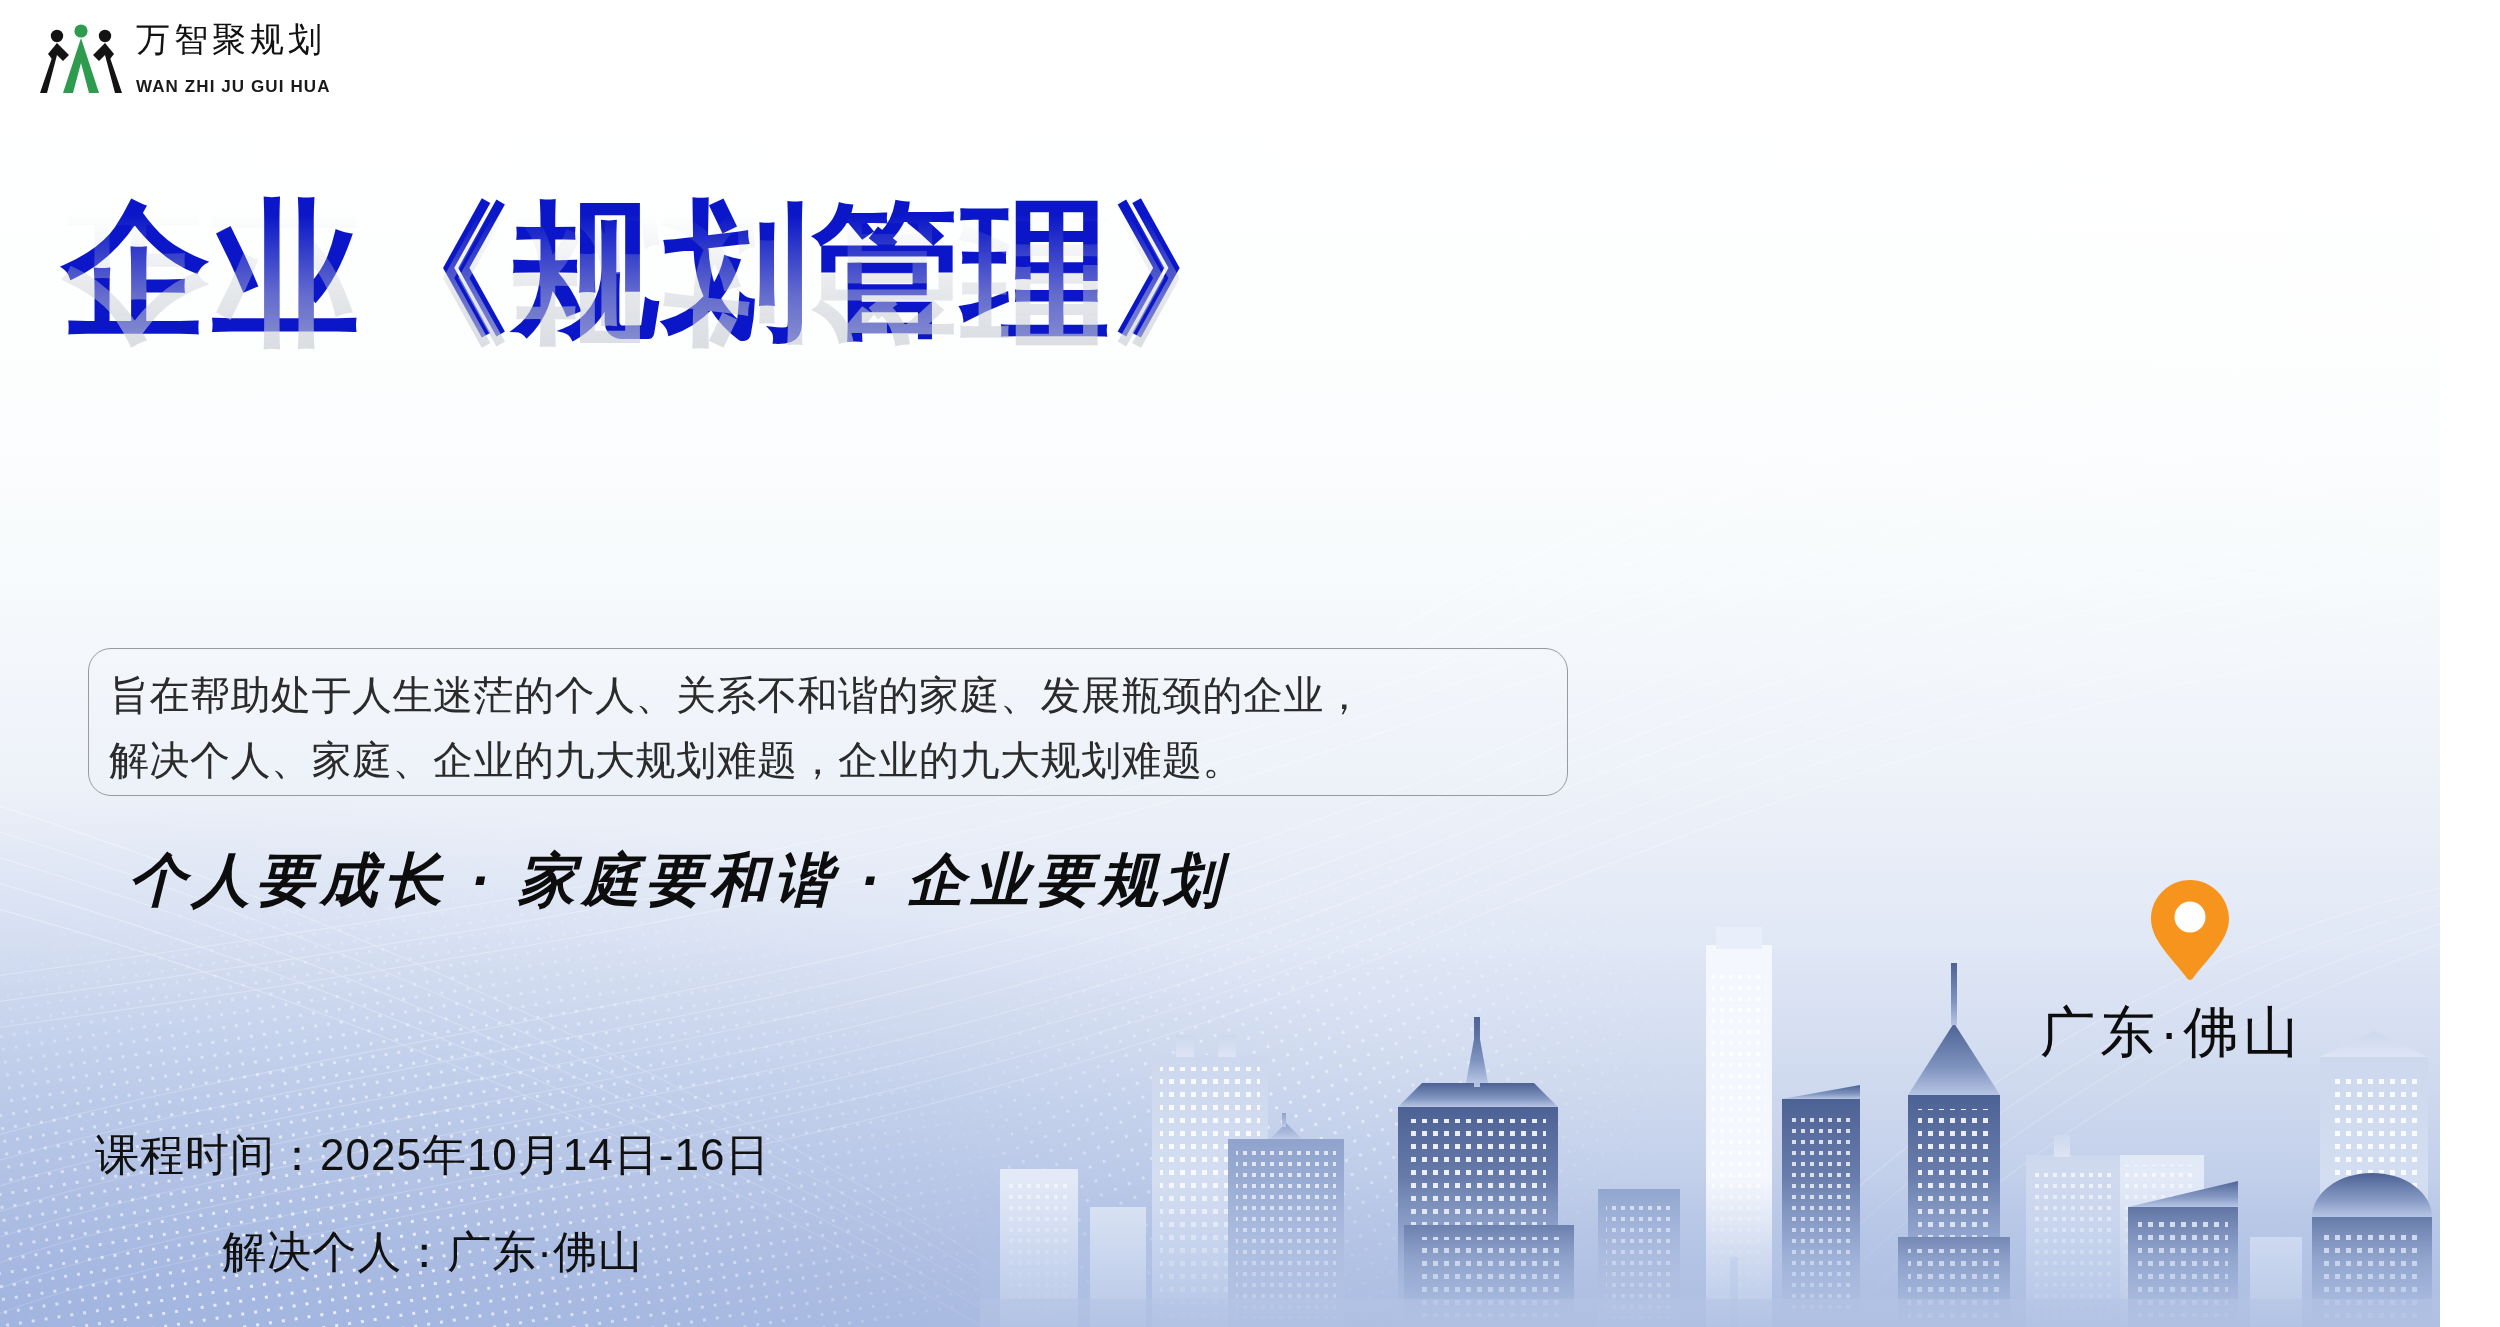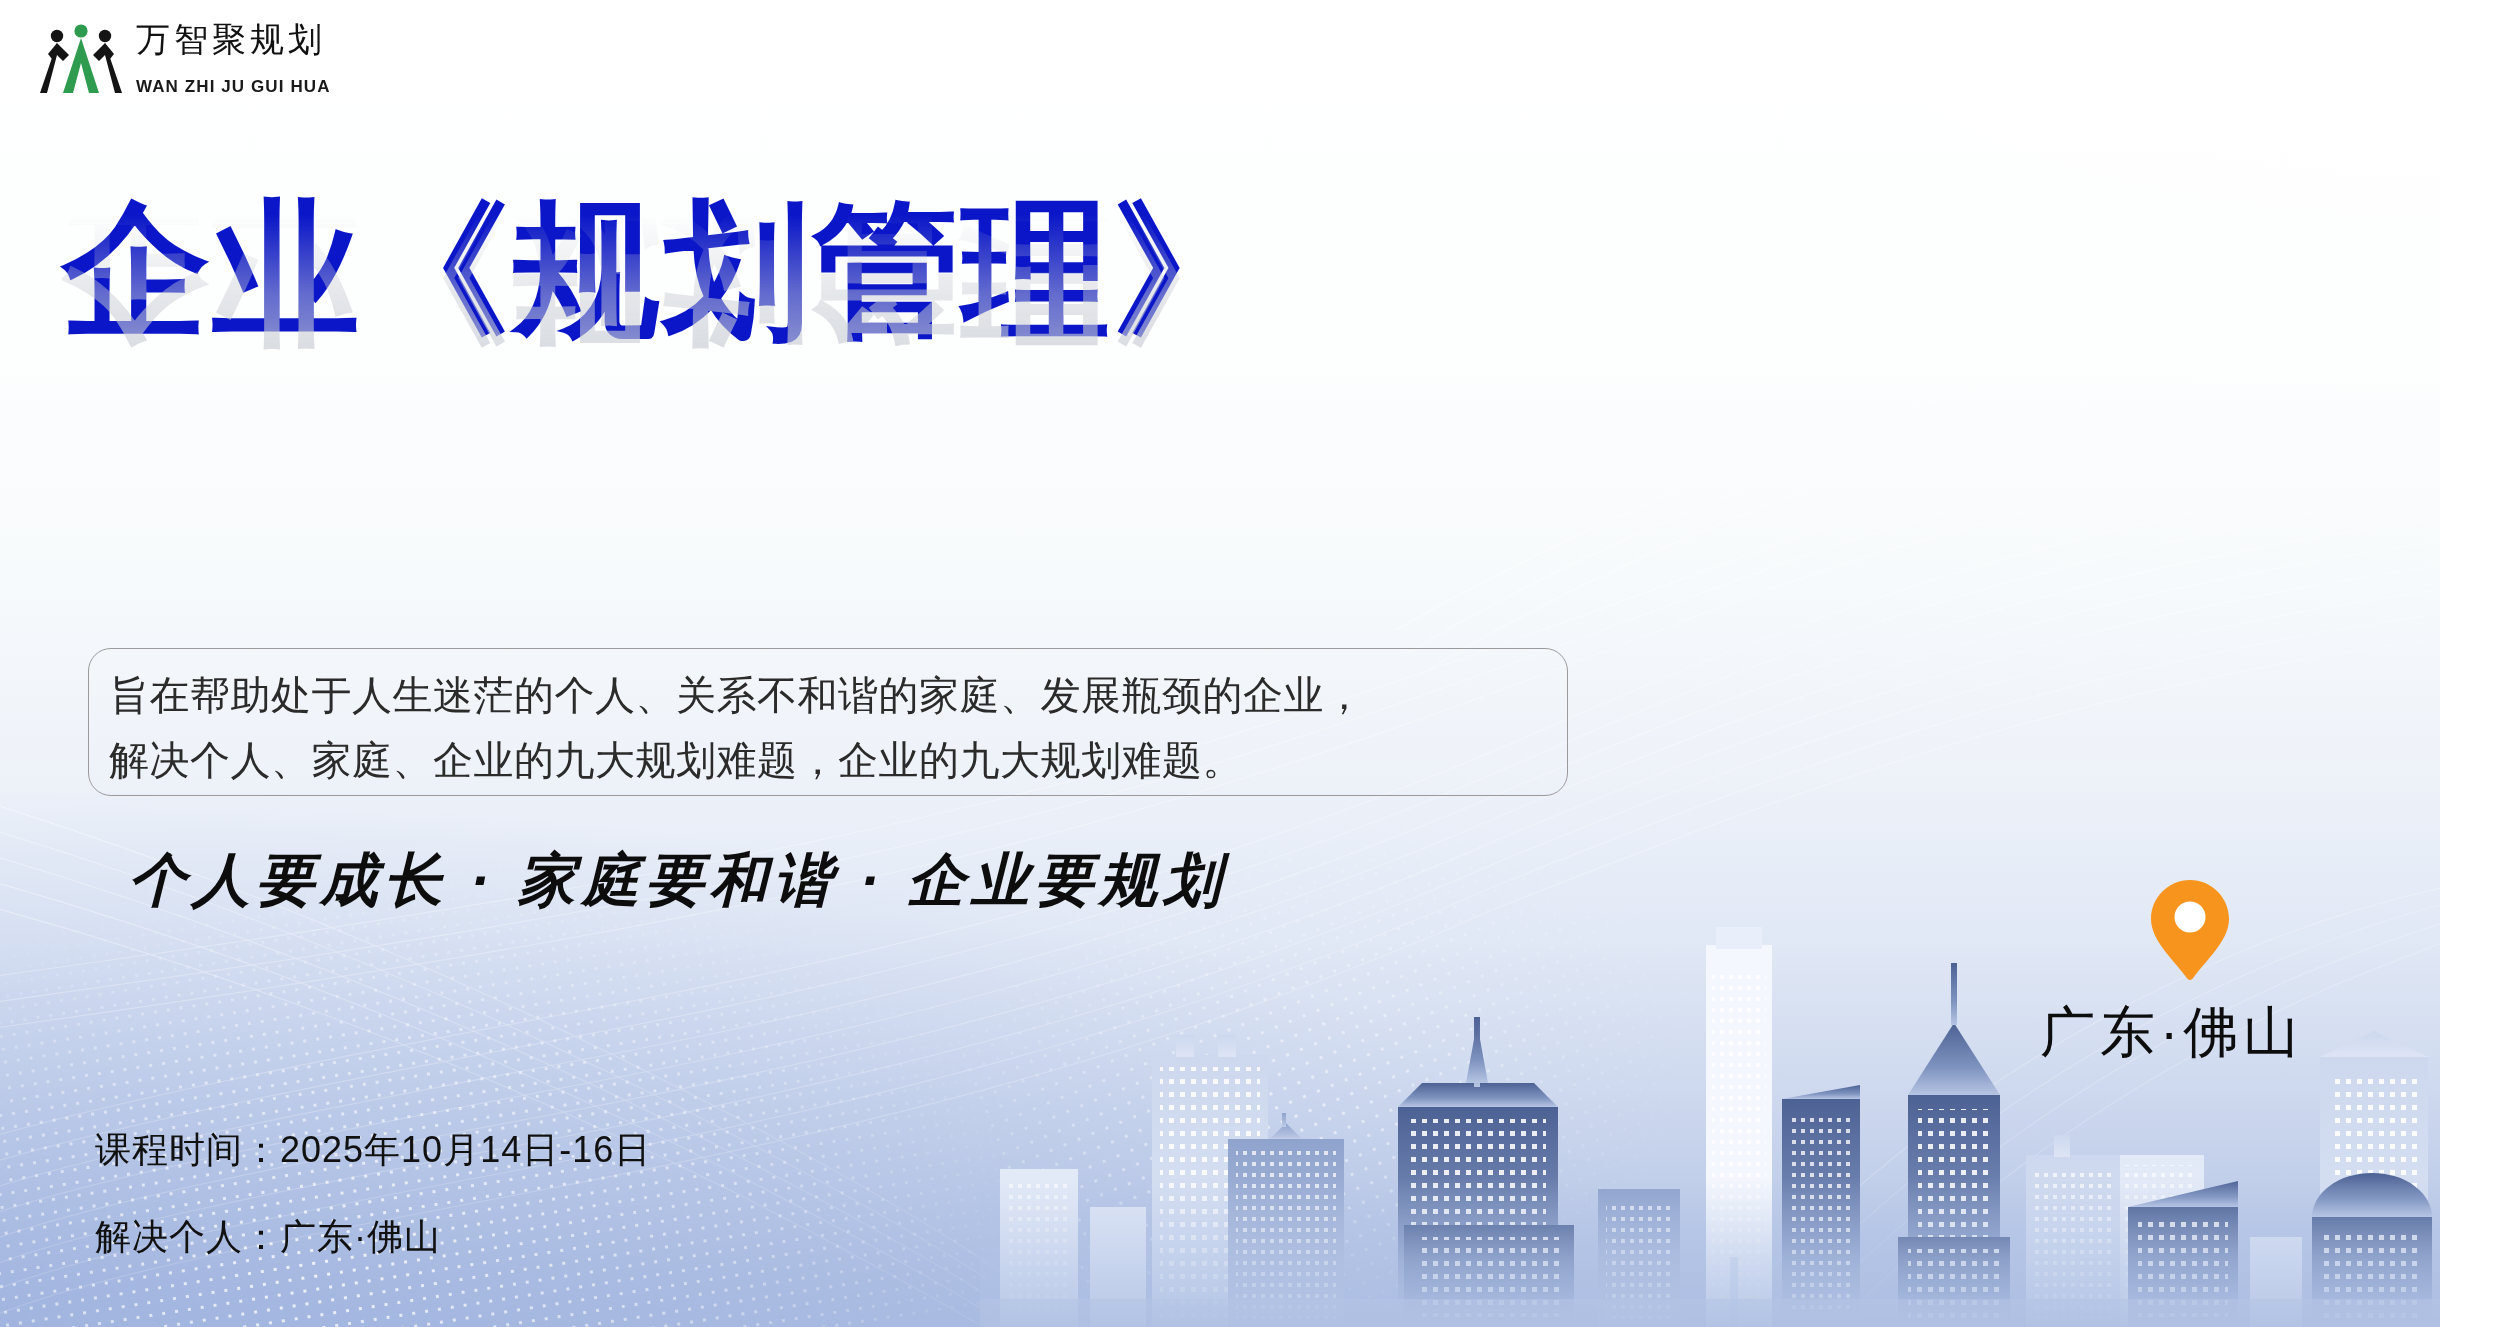--- a/index.html
+++ b/index.html
@@ -204,25 +204,26 @@
     white-space: nowrap;
   }
 
   
   .meta {
     position: absolute;
     left: 95px;
     top: 1126px;
   }
   .meta-row {
-    font-size: 36px;
+    font-size: 44px;
     color: #111111;
     letter-spacing: 1px;
     margin-bottom: 38px;
     white-space: nowrap;
+    text-align: center;
   }
   .meta-row:last-child { margin-bottom: 0; }
 </style>
 </head>
 <body>
 
 <div id="poster">
 
   <div class="bg-base"></div>
   <div class="bg-lefttint"></div>

